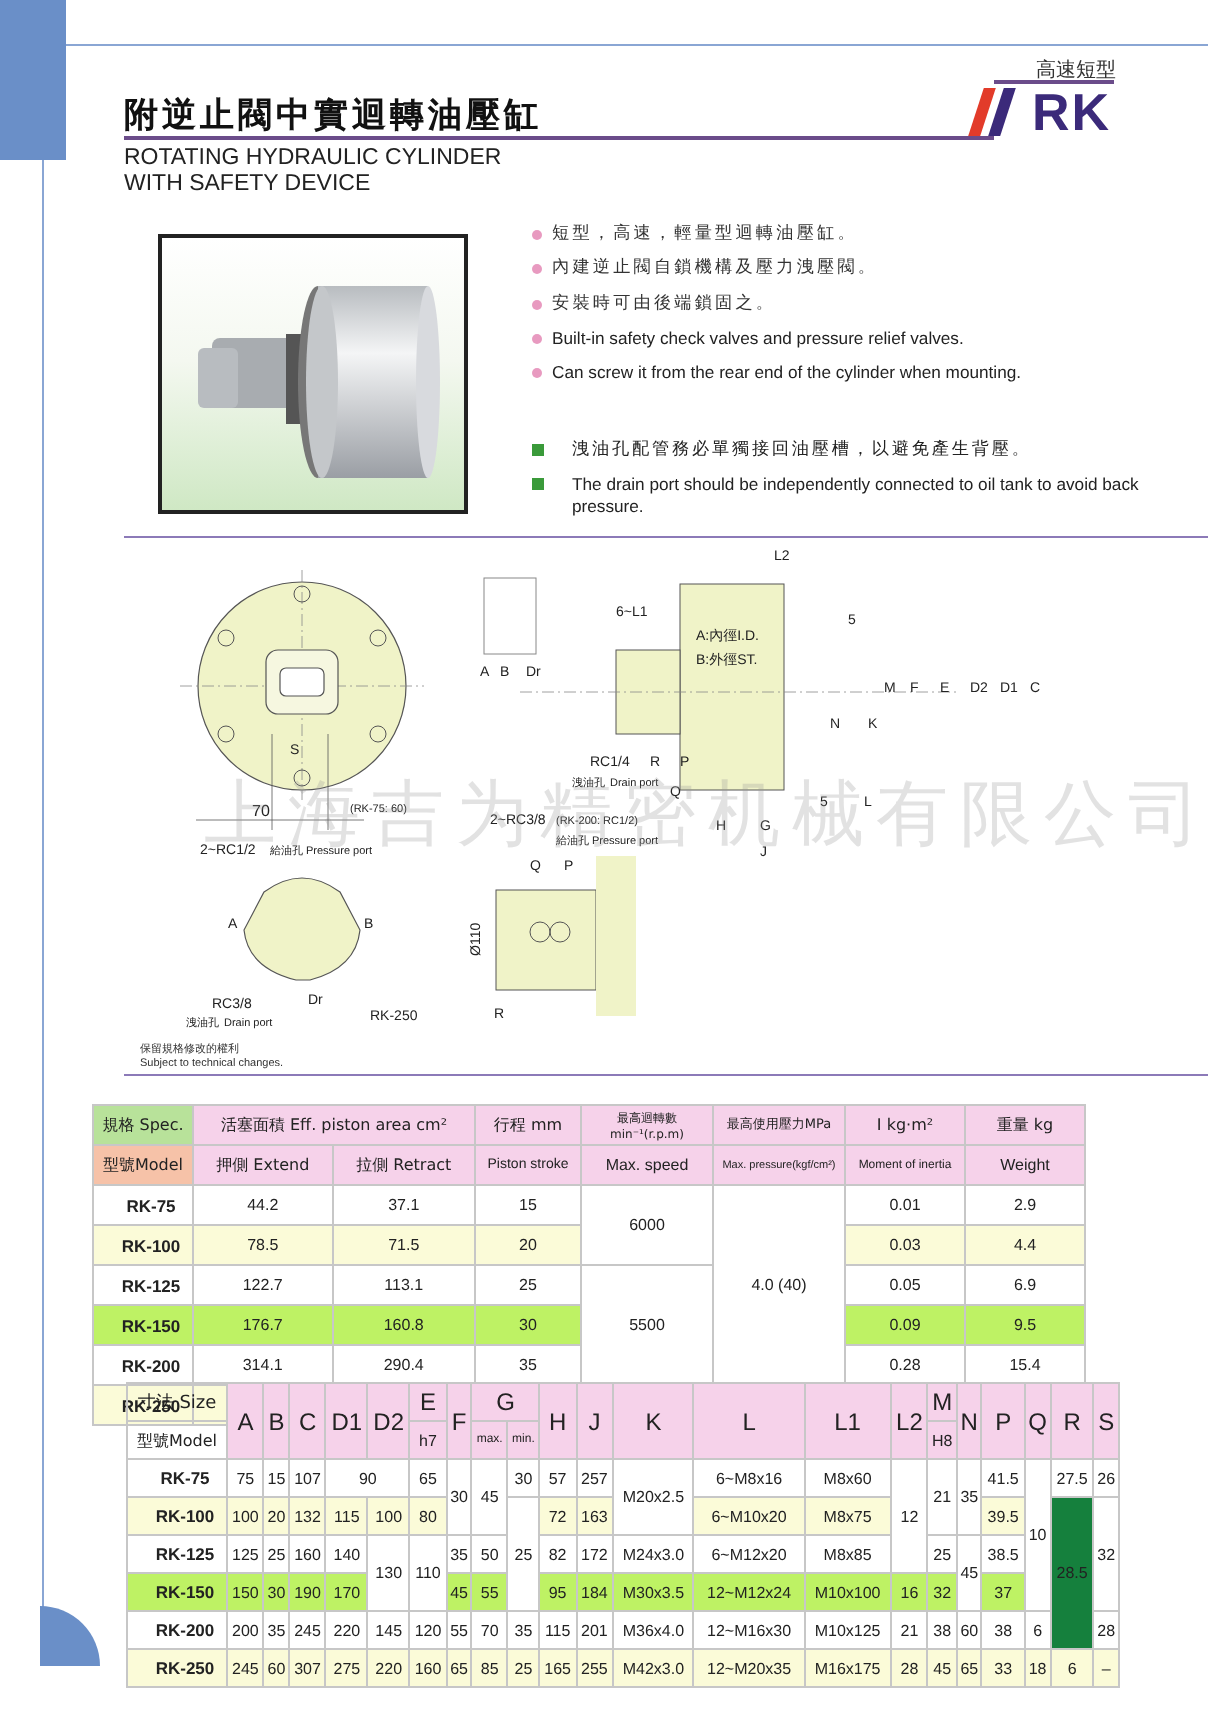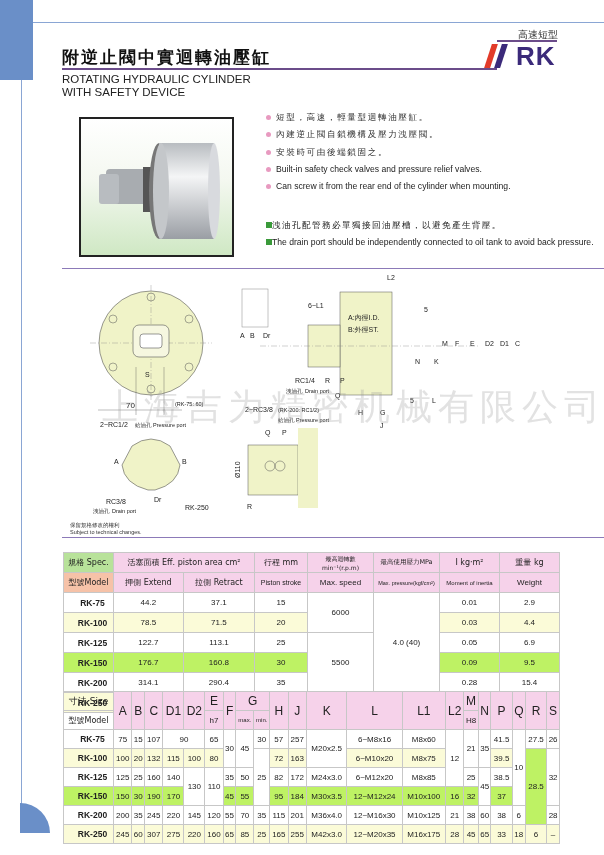--- a/index.html
+++ b/index.html
@@ -15,30 +15,30 @@
 .badge-rule{position:absolute;left:497px;top:40px;width:60px;height:2px;background:#6b4c8a}
 .slash-red{position:absolute;left:488px;top:44px;width:6px;height:24px;background:#e23b2a;transform:skewX(-18deg)}
 .slash-purple{position:absolute;left:498px;top:44px;width:6px;height:24px;background:#3b2a7a;transform:skewX(-18deg)}
 .badge-rk{position:absolute;left:516px;top:41px;font-size:26px;font-weight:bold;color:#3b2a7a;letter-spacing:1px}
 .photo{position:absolute;left:79px;top:117px;width:155px;height:140px;border:2px solid #222;background:linear-gradient(#fff 0%,#f4f8f0 45%,#cfe8c4 100%);overflow:hidden}
 .features{position:absolute;left:266px;top:109px;width:330px;font-size:8.6px;line-height:17.3px}
 .features .li{position:relative;padding-left:10px;white-space:nowrap}
 .features .li::before{content:"";position:absolute;left:0;top:6px;width:5px;height:5px;border-radius:50%;background:#e89ac0}
 .features .cn{font-family:"DejaVu Serif",serif;letter-spacing:1.6px;color:#333}
 .notes{position:absolute;left:266px;top:220px;width:330px;font-size:8.6px;line-height:11px}
-.notes .li{position:relative;padding-left:6px;margin-bottom:6px}
+.notes .li{position:relative;padding-left:20px;margin-bottom:6px}
 .notes .li::before{content:"";position:absolute;left:0;top:2px;width:6px;height:6px;background:#3a9a3a}
 .mid-rule{position:absolute;left:62px;top:268px;width:548px;height:1px;background:#8c7ab8}
 .drawing{position:absolute;left:60px;top:270px;width:544px;height:245px}
 .watermark{position:absolute;left:102px;top:383px;font-size:36px;color:rgba(150,150,150,0.28);letter-spacing:6px;font-family:Liberation Sans, sans-serif;white-space:nowrap}
 .subj{position:absolute;left:70px;top:522px;font-size:5.5px;line-height:7px;color:#333}
 .sub-rule{position:absolute;left:62px;top:537px;width:548px;height:1px;background:#8c7ab8}
 table{border-collapse:collapse;position:absolute;font-size:8px;text-align:center}
 td,th{border:1px solid #c7c7c7;padding:0;font-weight:normal}
-.t1{left:63px;top:552px;width:497px}
+.t1{left:46px;top:552px;width:497px}
 .t1 td,.t1 th{height:20px}
 .hd{background:#f6d2ea}
 .hd-spec{background:#b8e29a}
 .hd-model{background:#f6c2a8}
 .mdl{font-weight:bold;text-align:center;padding-left:8px!important;font-size:8.5px}
 .ry{background:#fbfbd8}
 .rb{background:#bef264}
 .t2{left:63px;top:691px;width:497px}
 .t2 td,.t2 th{height:19px}
 .t2 .big{font-size:12px}
@@ -329,21 +329,21 @@
     <td>132</td>
     <td>115</td>
     <td>100</td>
     <td>80</td>
     <td rowspan="3" style="background:#fff">25</td>
     <td>72</td>
     <td>163</td>
     <td>6~M10x20</td>
     <td>M8x75</td>
     <td>39.5</td>
-    <td rowspan="4" style="background:#bef264">28.5</td>
+    <td rowspan="4" style="background:#15803d">28.5</td>
     <td rowspan="3" style="background:#fff">32</td>
   </tr>
 
   <tr>
     <td class="mdl">RK-125</td>
     <td>125</td>
     <td>25</td>
     <td>160</td>
     <td>140</td>
     <td rowspan="2">130</td>

